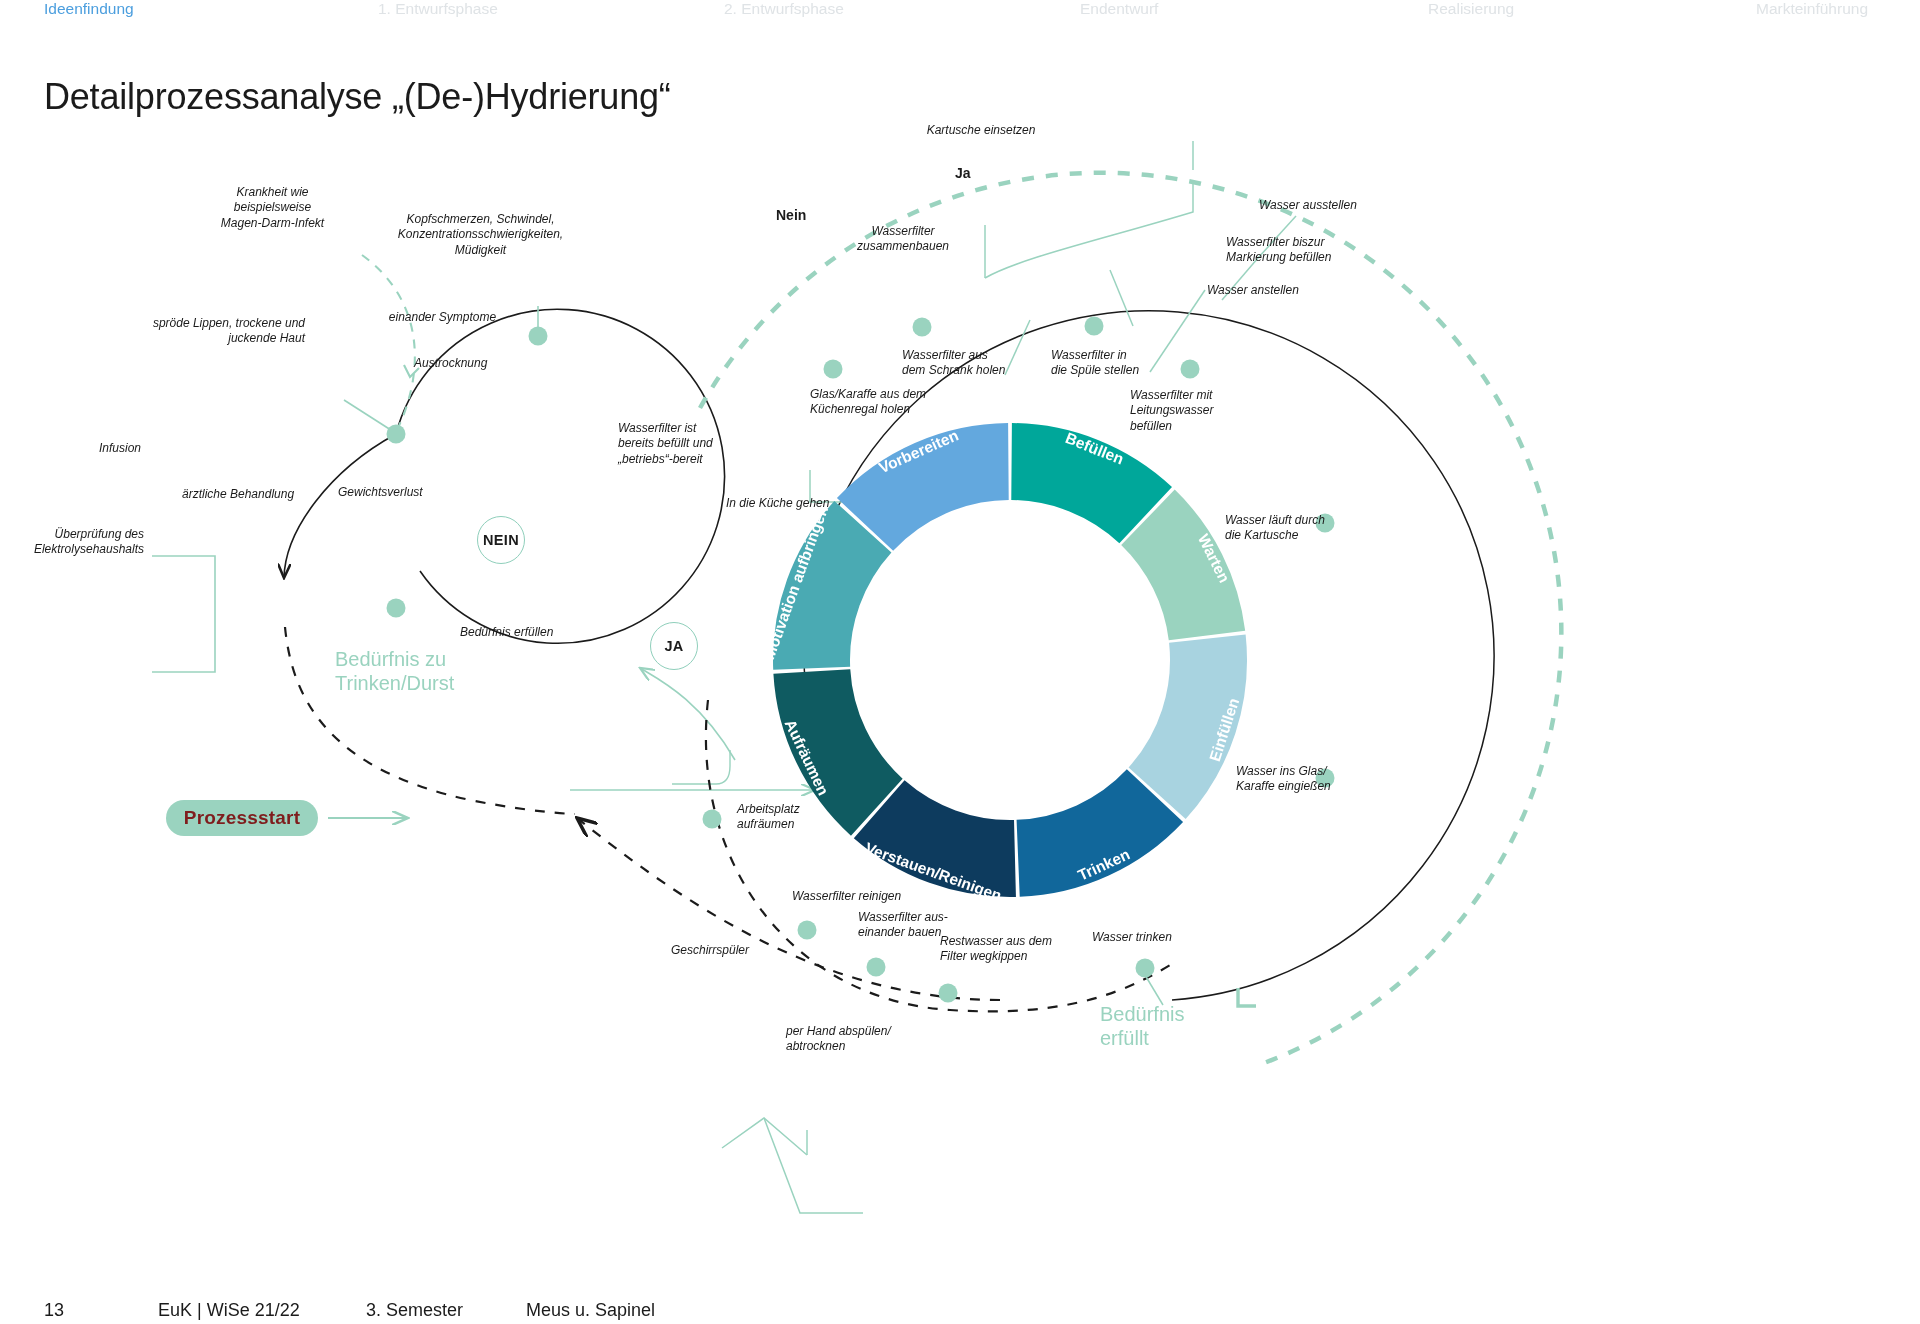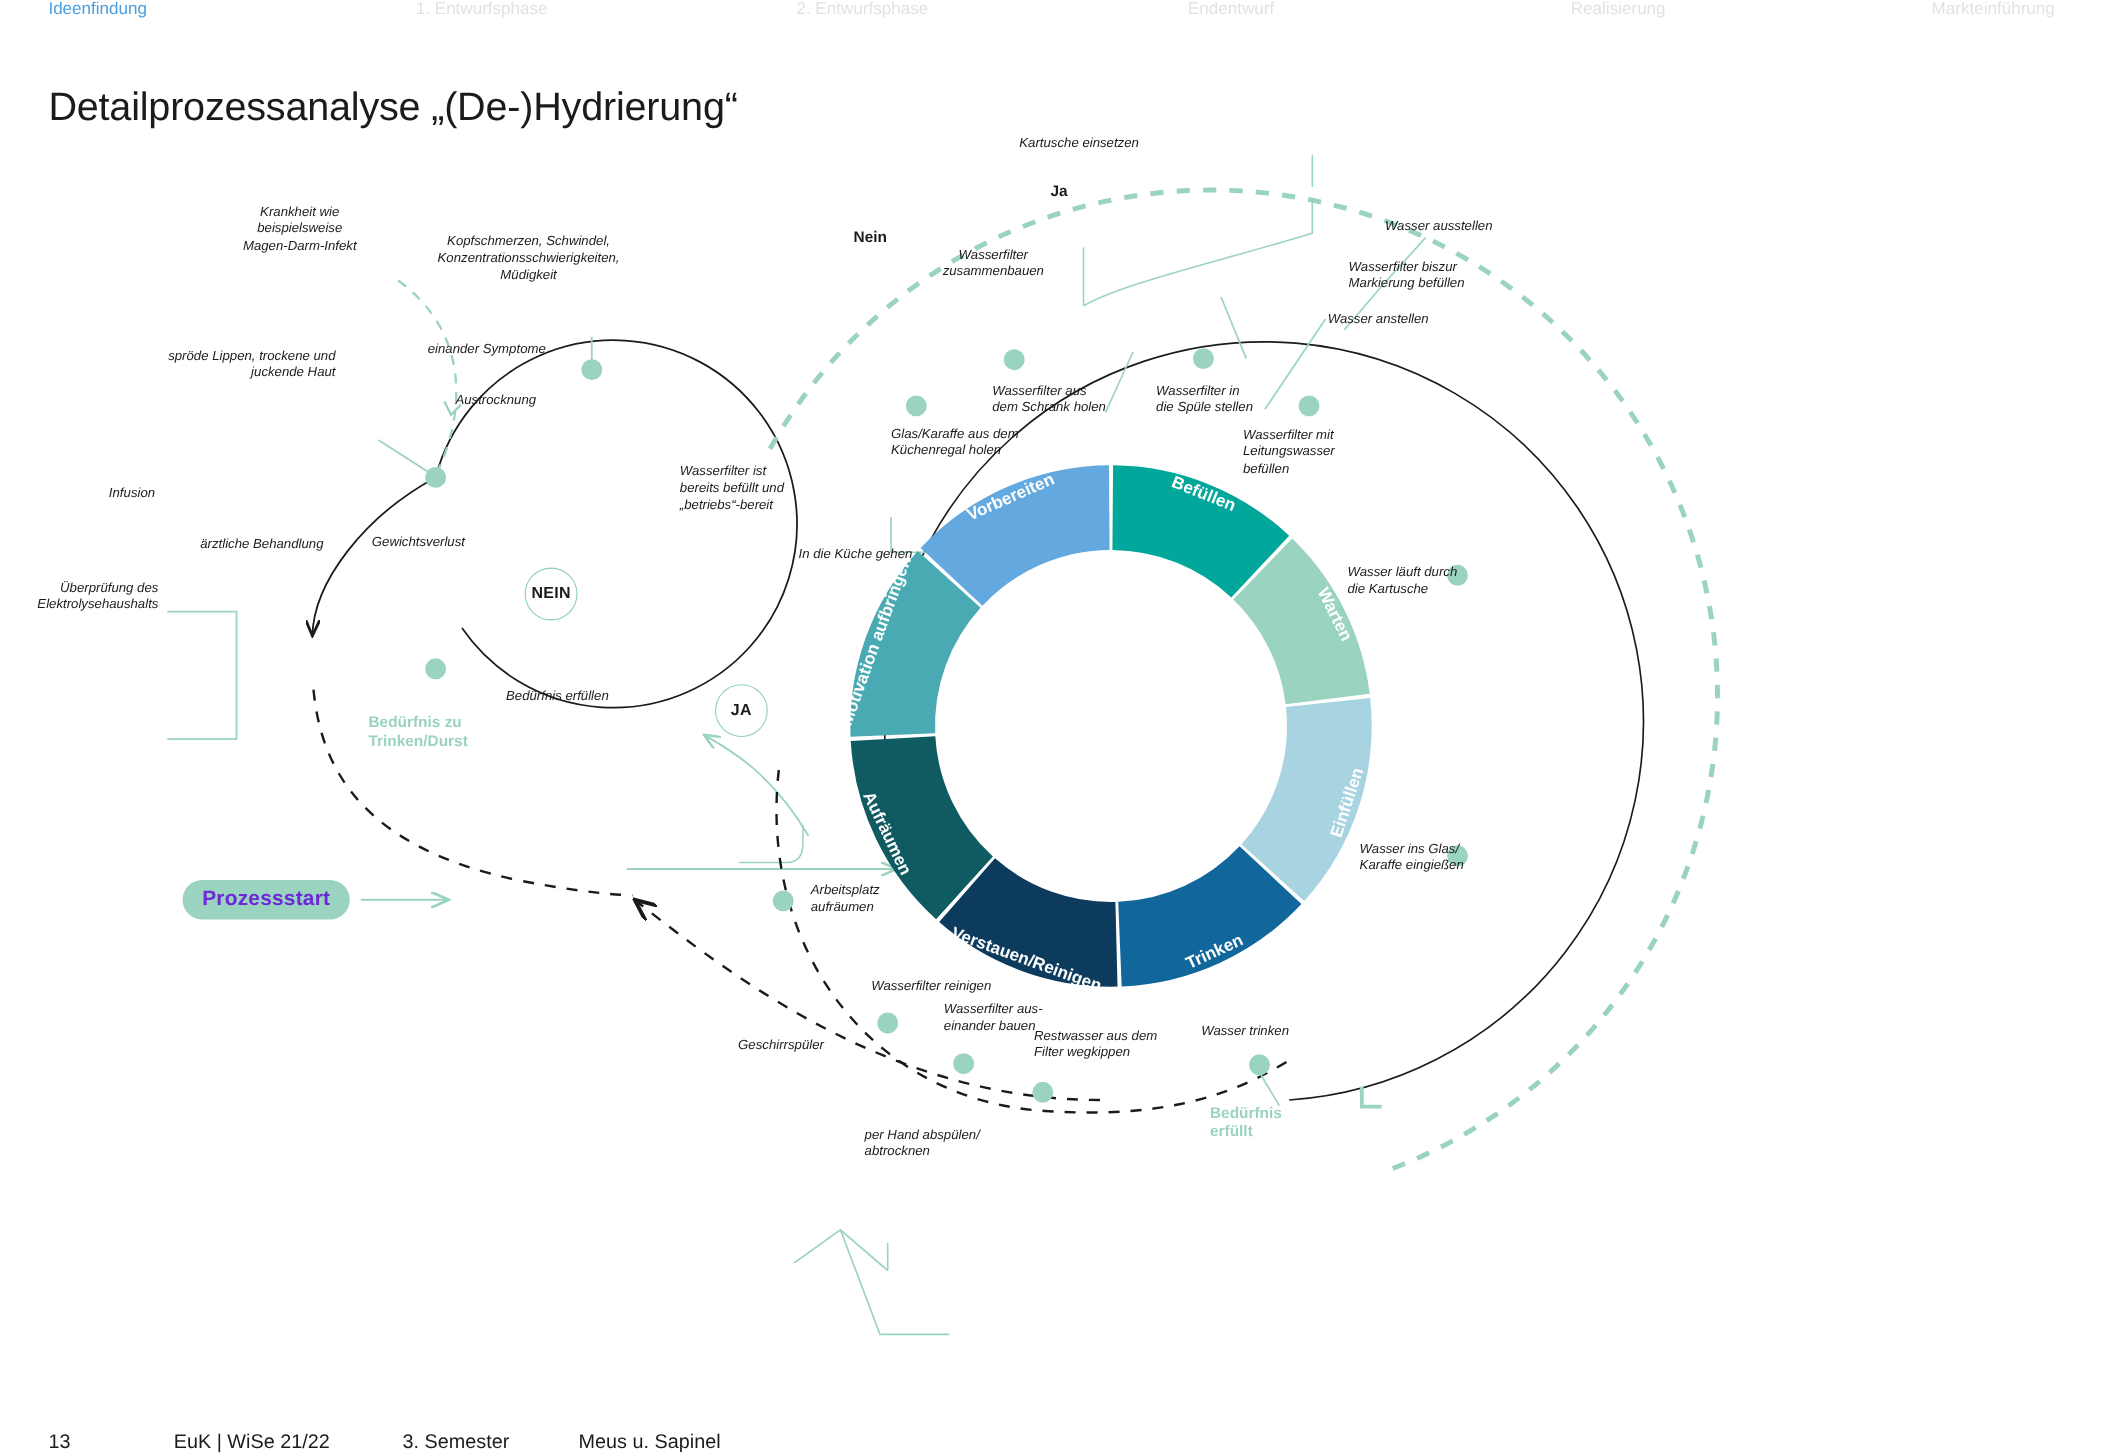--- a/index.html
+++ b/index.html
@@ -25,25 +25,25 @@
   .lbl.c{text-align:center;}
   .lbl.r{text-align:right;}
   .lbl.l{text-align:left;}
   .bold{font-style:normal;font-weight:bold;font-size:14px;}
 
   .yesno{position:absolute;width:46px;height:46px;border:1.6px solid #8fcfbb;
          border-radius:50%;display:flex;align-items:center;justify-content:center;
          font-size:14.5px;font-weight:bold;color:#1b1b1b;background:#fff;letter-spacing:0.3px;}
 
   #prozessstart{position:absolute;left:166px;top:800px;width:152px;height:36px;
-                border-radius:18px;background:#9ad3bf;color:#6d28d9;
+                border-radius:18px;background:#9ad3bf;color:#7f1d1d;
                 display:flex;align-items:center;justify-content:center;
                 font-size:19px;font-weight:bold;letter-spacing:0.2px;}
 
-  .bignote{position:absolute;font-size:14px;font-weight:bold;line-height:1.18;
+  .bignote{position:absolute;font-size:20px;font-weight:normal;line-height:1.18;
            color:#9ad3bf;white-space:pre;}
 
   
   #footer{position:absolute;left:0;top:1300px;width:1920px;height:24px;}
   .foot{position:absolute;top:0;font-size:18px;color:#1b1b1b;white-space:nowrap;}
 </style>
 </head>
 <body>
 
 <div id="phase-nav">

